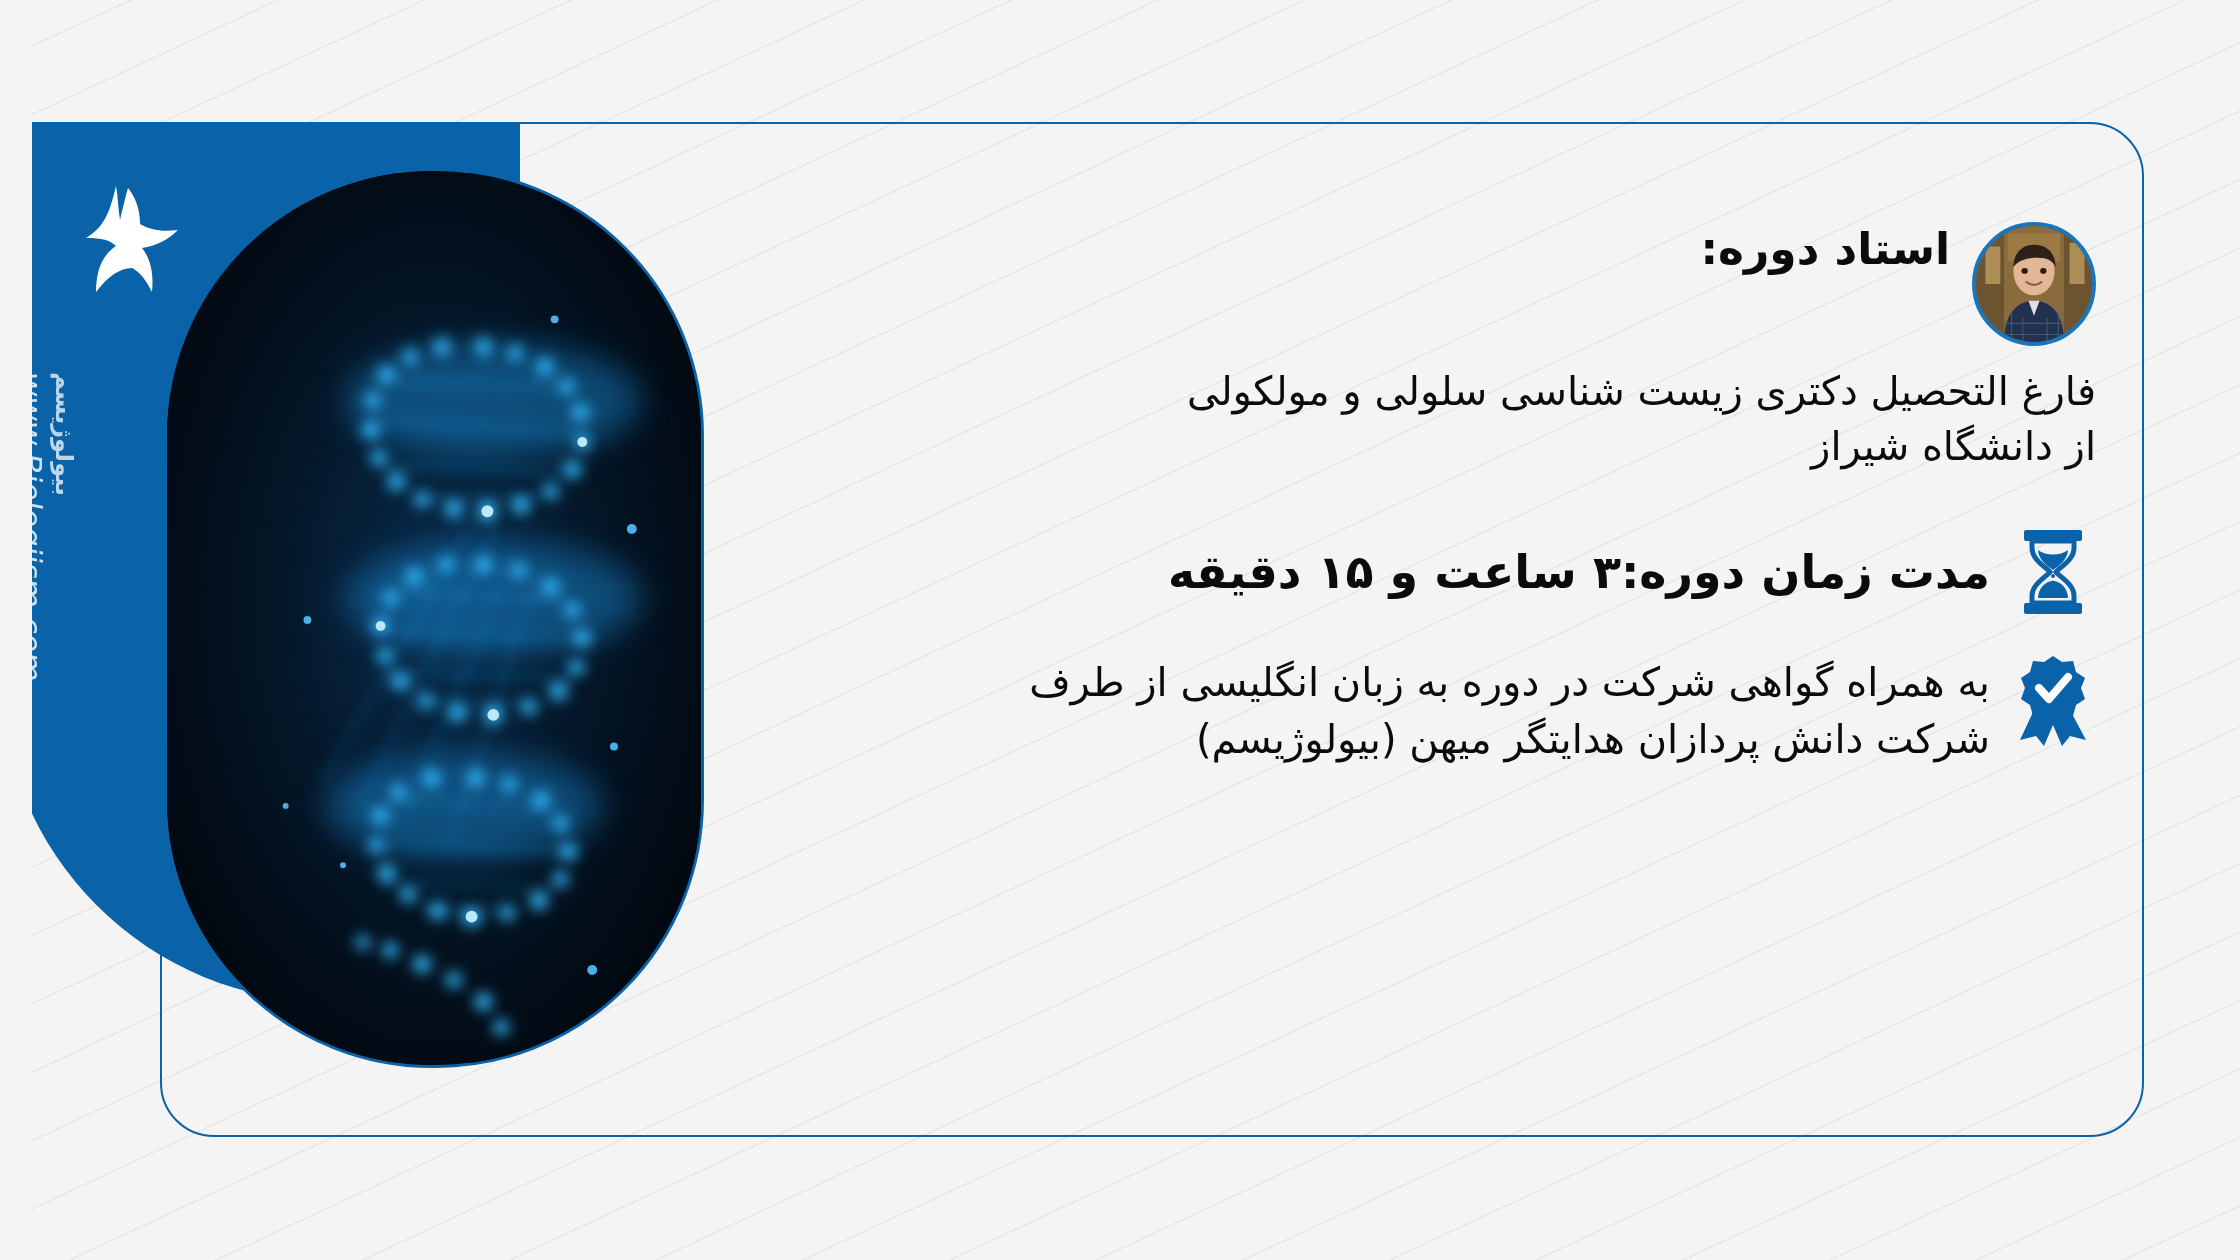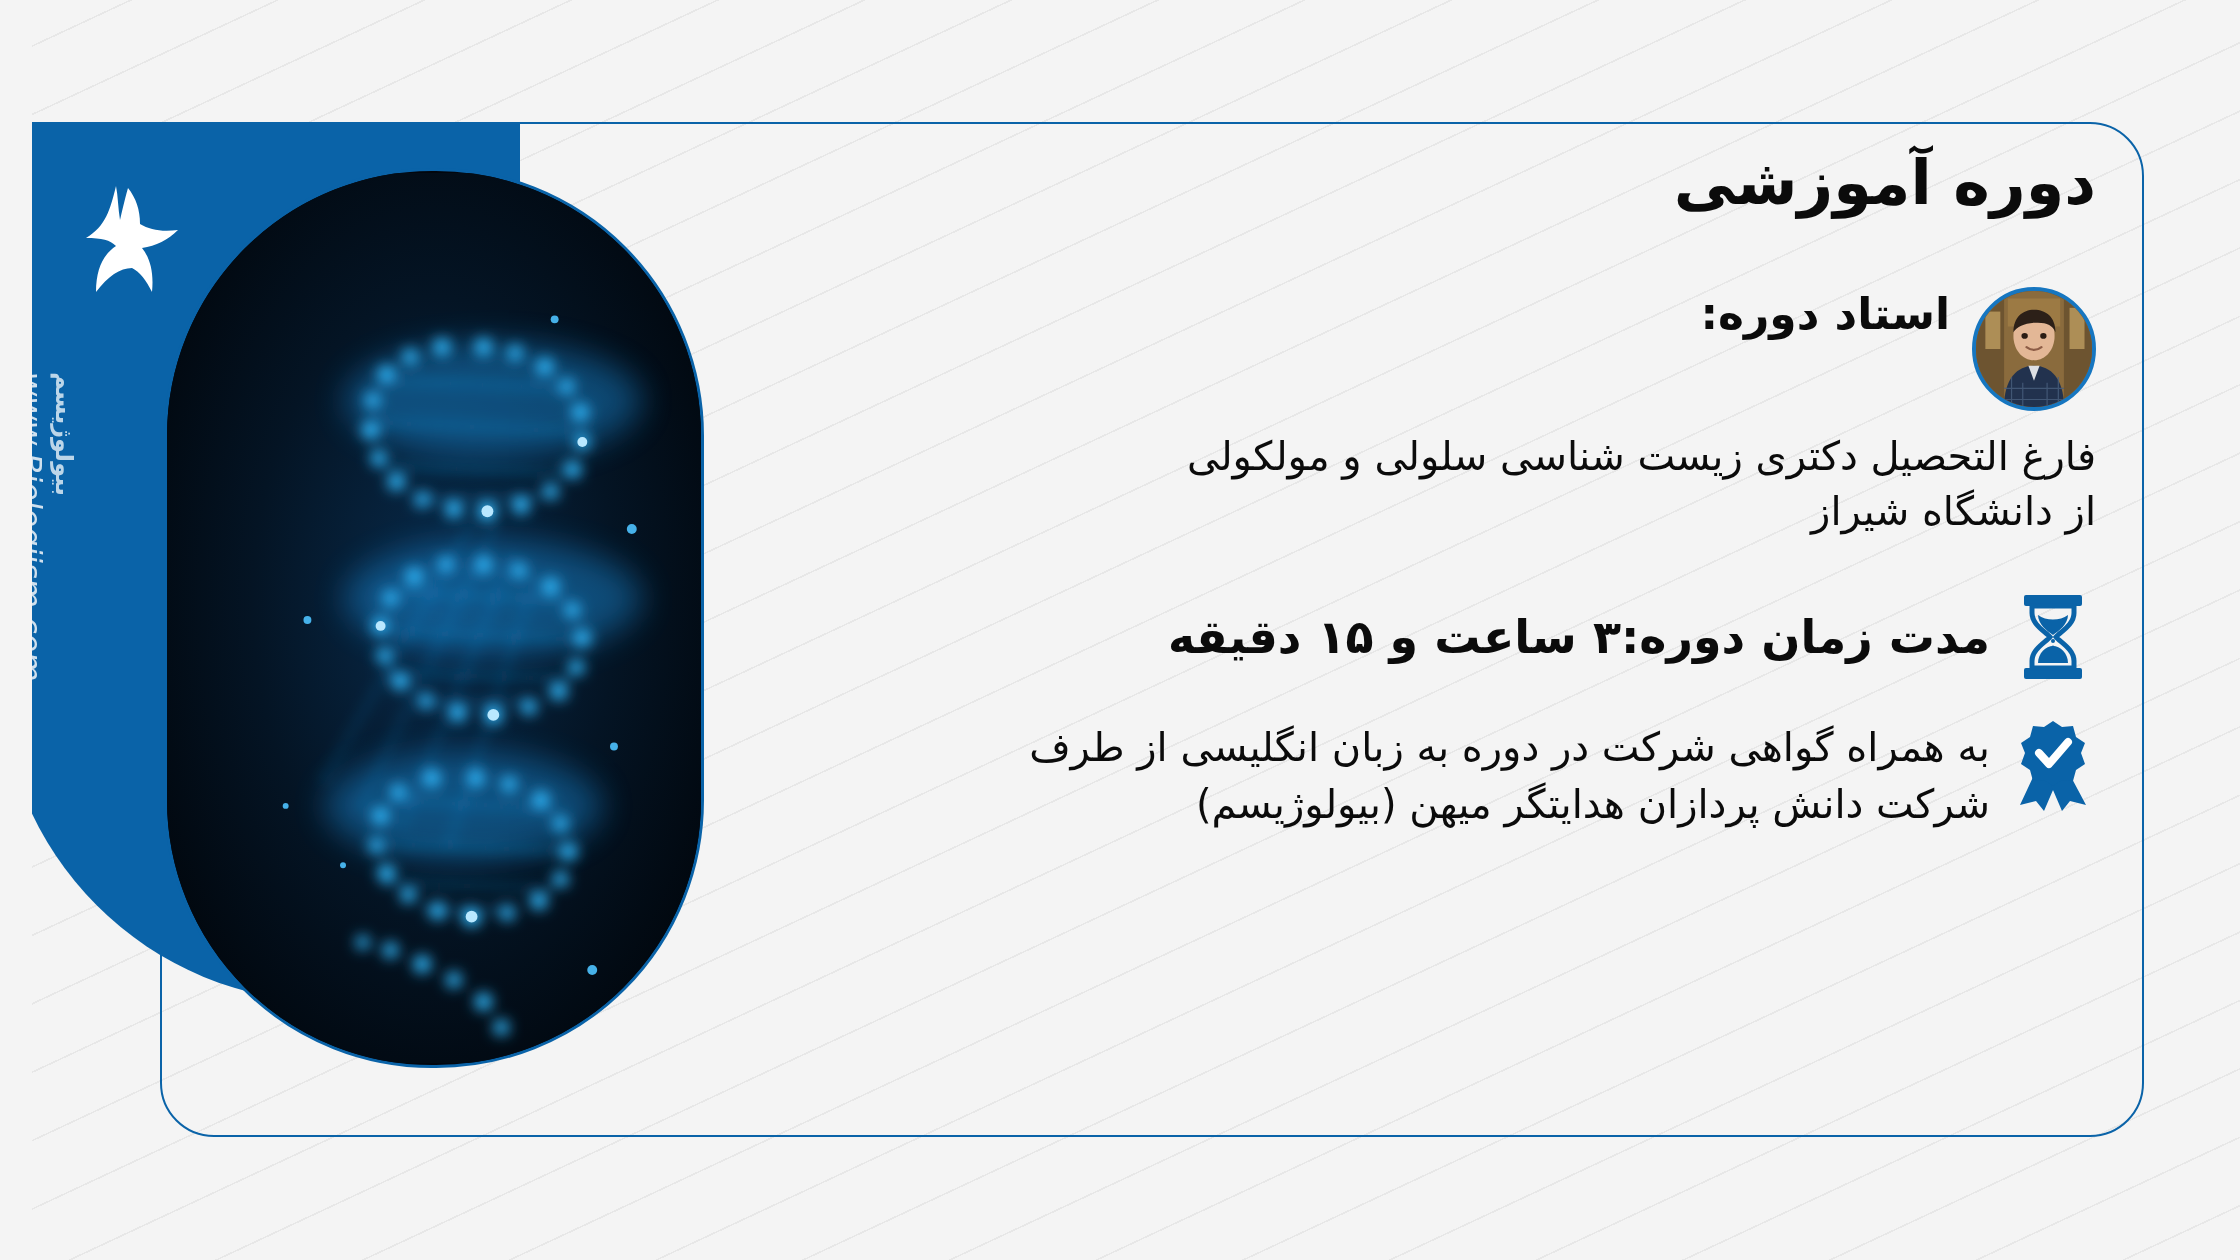--- a/index.html
+++ b/index.html
@@ -313,21 +313,20 @@
         <circle cx="120" cy="640" r="3"></circle>
       <circle cx="392" cy="148" r="4"></circle>
         <circle cx="178" cy="700" r="3"></circle>
       <circle cx="430" cy="806" r="5"></circle>
     </g>
   </svg>
 </div>
 
 <div class="content">
 
-  <p class="kicker">دوره آموزشی</p>
 
   <div class="instructor">
     <div class="avatar">
       <svg viewBox="0 0 124 124" xmlns="http://www.w3.org/2000/svg">
         <rect width="124" height="124" fill="#8a6b3d"></rect>
         <rect x="0" y="0" width="30" height="124" fill="#6d5430"></rect>
         <rect x="94" y="0" width="30" height="124" fill="#6d5430"></rect>
         <rect x="10" y="22" width="16" height="40" fill="#c9a766" opacity="0.7"></rect>
         <rect x="100" y="18" width="16" height="44" fill="#c9a766" opacity="0.7"></rect>
         <rect x="34" y="8" width="56" height="30" fill="#a8834a" opacity="0.6"></rect>

